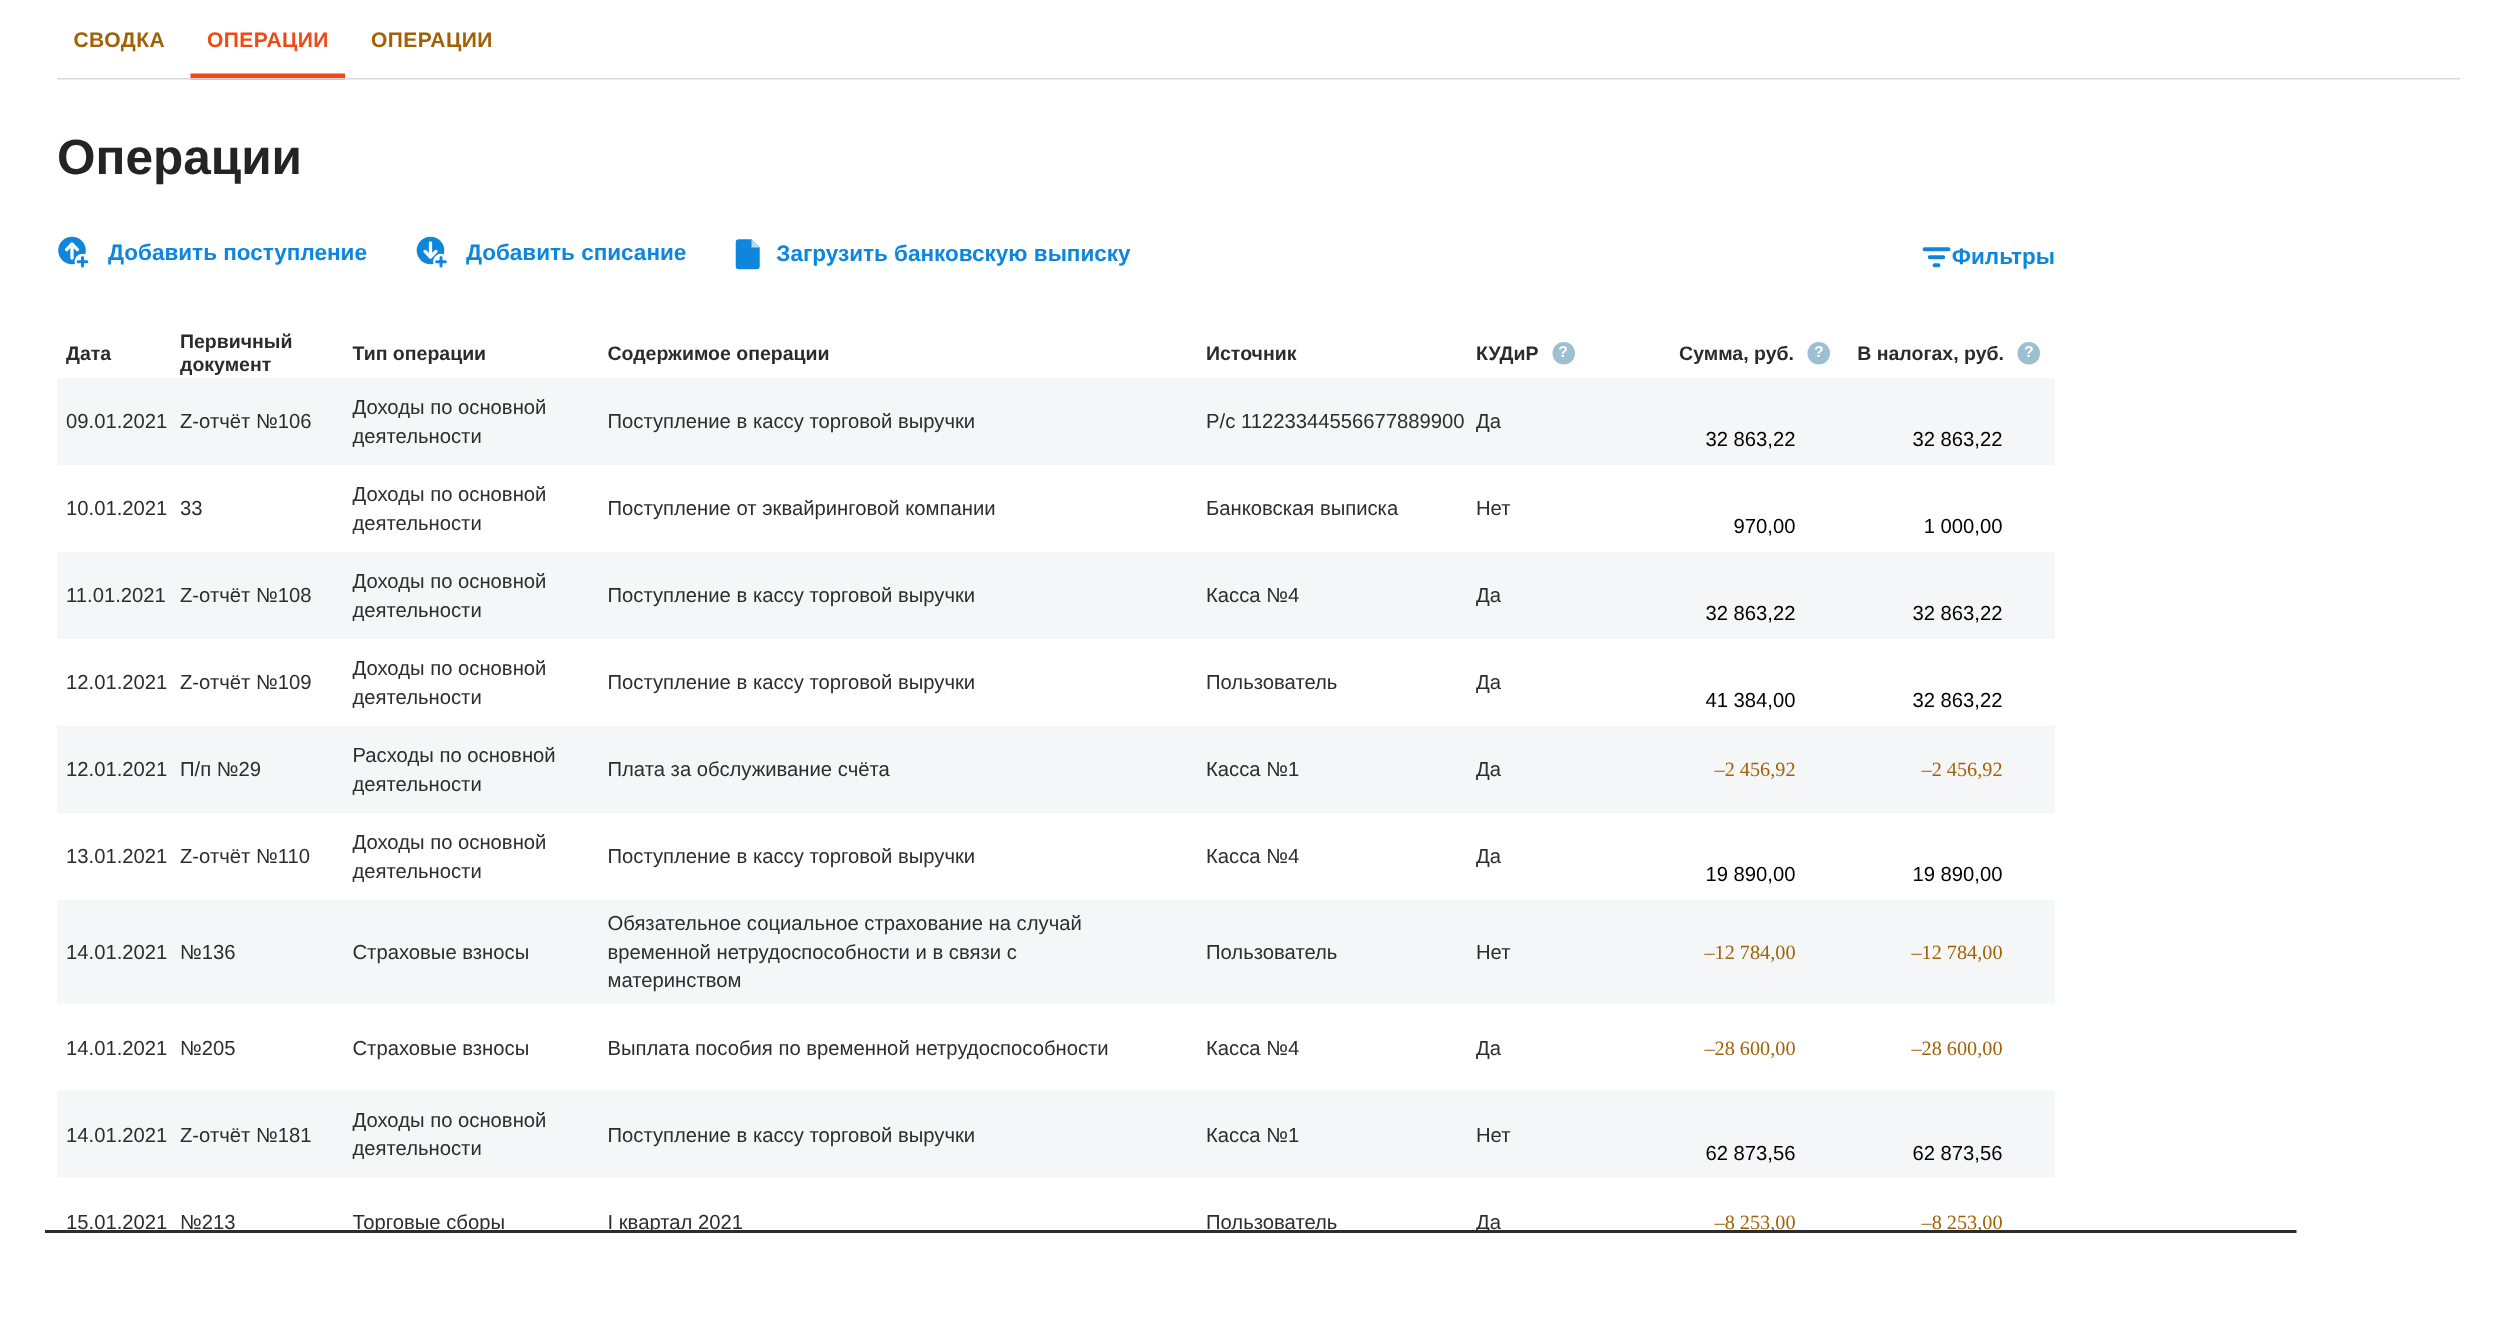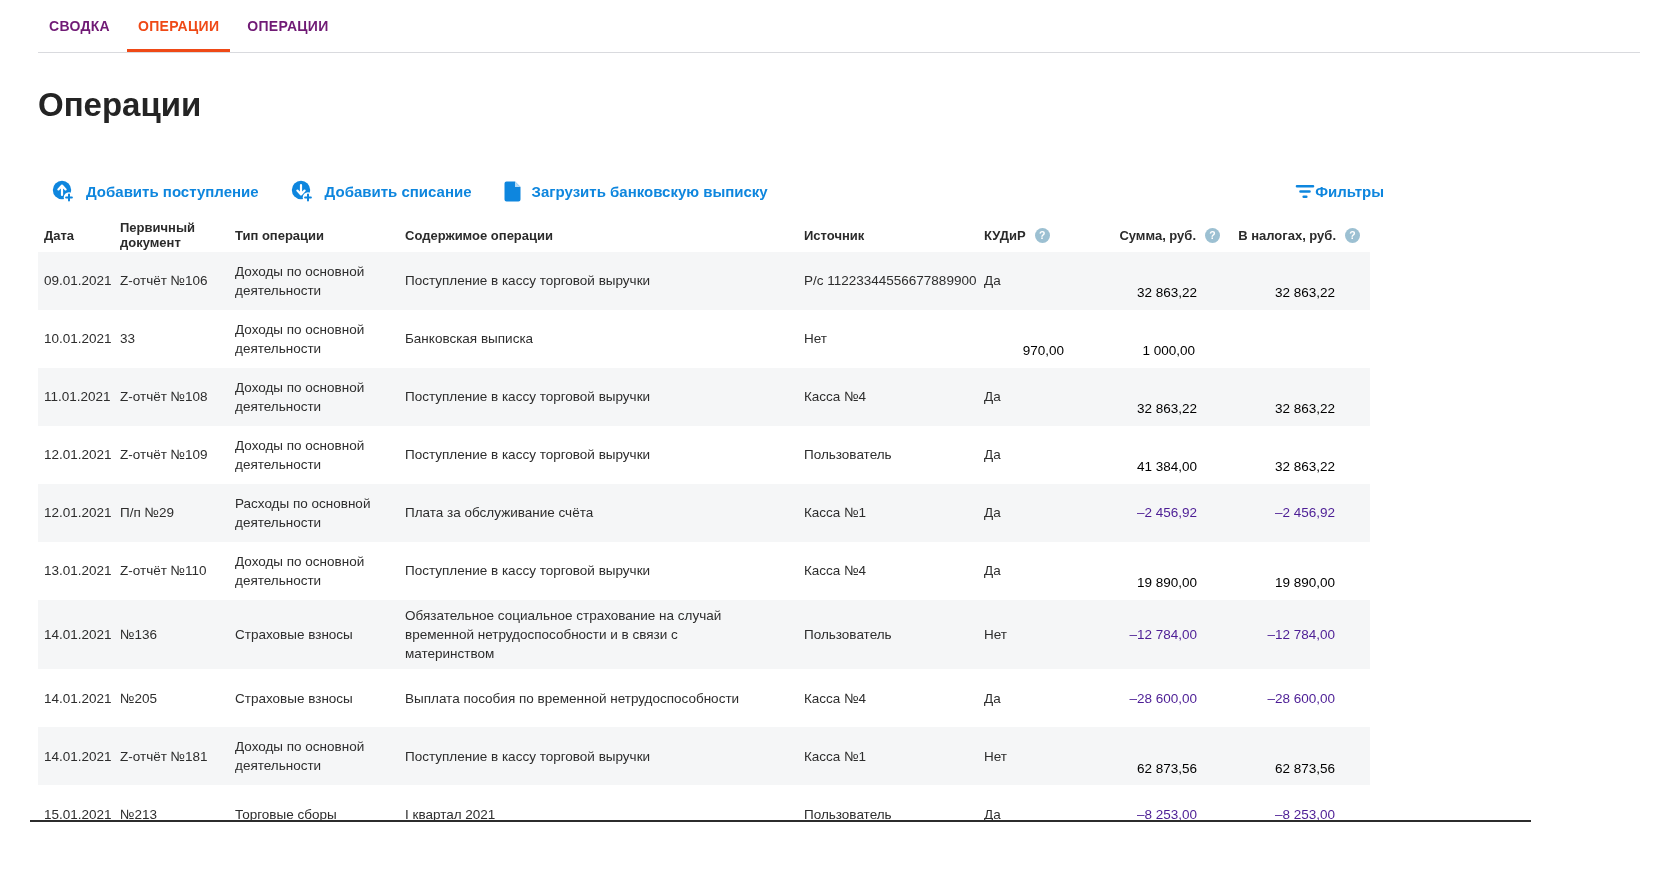--- a/index.html
+++ b/index.html
@@ -3,30 +3,30 @@
 <meta charset="utf-8">
 <style>
   * { margin:0; padding:0; box-sizing:border-box; }
   html,body { width:1680px; height:891px; background:#fff; overflow:hidden;
               font-family:"Liberation Sans", sans-serif; color:#2d2d2d; }
   .stage { position:relative; width:1680px; height:891px; background:#fff; }
 
   
   .tabbar { position:absolute; top:0; left:38px; height:52px; display:flex; align-items:center; }
   .tab { position:relative; height:52px; display:flex; align-items:center; padding:0 11px; margin-right:6px;
-         font-size:14px; font-weight:600; letter-spacing:.3px; color:#701a75; cursor:pointer; }
+         font-size:14px; font-weight:600; letter-spacing:.3px; color:#a16207; cursor:pointer; }
   .tab.active { color:#ef4916; }
   .tab.active::after { content:""; position:absolute; left:0; right:0; bottom:-1px; height:4px; background:#ef4916; }
   .tab-divider { position:absolute; top:52px; left:38px; width:1602px; height:1px; background:#d9dade; }
 
   
   .page-title { position:absolute; top:86px; left:38px; font-size:33px; font-weight:800; color:#242424; }
 
   
-  .actions { position:absolute; top:157px; left:52px; width:1332px; display:flex; align-items:center;margin-top:23px; }
+  .actions { position:absolute; top:157px; left:38px; width:1332px; display:flex; align-items:flex-end; }
   .action { display:flex; align-items:center; gap:11px; margin-right:32px; cursor:pointer;
             color:#0e86de; font-size:15px; font-weight:600; }
   .action svg { display:block; }
   .filters { margin-left:auto; margin-right:0; gap:0; }
 
   
   .table { position:absolute; top:218px; left:38px; width:1332px; }
   .grid-row { display:grid; grid-template-columns:76px 115px 170px 399px 180px 103px 133px 140px;
               padding-left:6px; padding-right:10px; align-items:center; }
   .thead { height:34px; font-size:13px; font-weight:600; color:#2b2b2b; }
@@ -35,21 +35,21 @@
   .help { width:15px; height:15px; border-radius:50%; background:#9cc0d2; color:#fff; font-size:10.5px;
           font-weight:700; display:inline-flex; align-items:center; justify-content:center; flex:0 0 15px; cursor:pointer; }
   .tbody .grid-row { min-height:58px; padding-top:6px; padding-bottom:6px; font-size:13.5px; line-height:1.42; cursor:pointer; }
   .tbody .grid-row:nth-child(odd) { background:#f5f6f7; }
   .cell-type  > span { display:inline-block; max-width:145px; }
   .cell-content > span { display:inline-block; max-width:336px; }
   .cell-source { white-space:nowrap; }
   .cell-amount { text-align:right; padding-right:23px; }
   .cell-tax    { text-align:right; padding-right:25px; }
   .pos { color:#000000;margin-top:24px; }
-  .neg { color:#4c1d95; }
+  .neg { color:#a16207;font-family:Liberation Serif, serif; }
 
   
   .bottom-cover { position:absolute; top:822px; left:0; width:1680px; height:69px; background:#fff; }
   .bottom-line  { position:absolute; top:820px; left:30px; width:1501px; height:2px; background:#2c2c2c; }
 </style>
 </head>
 <body>
 
 <div class="stage">
 
@@ -146,20 +146,21 @@
       <div class="cell-content"><span>Поступление в кассу торговой выручки</span></div>
       <div class="cell-source">Р/с 11223344556677889900</div>
       <div class="cell-kudir">Да</div>
       <div class="cell-amount pos">32 863,22</div>
       <div class="cell-tax pos">32 863,22</div>
     </div>
         <div class="grid-row">
       <div class="cell-date">10.01.2021</div>
       <div class="cell-doc">33</div>
       <div class="cell-type"><span>Доходы по основной деятельности</span></div>
+      <div class="cell-content"><span>Поступление от эквайринговой компании</span></div>
       <div class="cell-source">Банковская выписка</div>
       <div class="cell-kudir">Нет</div>
       <div class="cell-amount pos">970,00</div>
       <div class="cell-tax pos">1 000,00</div>
     </div>
         <div class="grid-row">
       <div class="cell-date">11.01.2021</div>
       <div class="cell-doc">Z-отчёт №108</div>
       <div class="cell-type"><span>Доходы по основной деятельности</span></div>
       <div class="cell-content"><span>Поступление в кассу торговой выручки</span></div>

